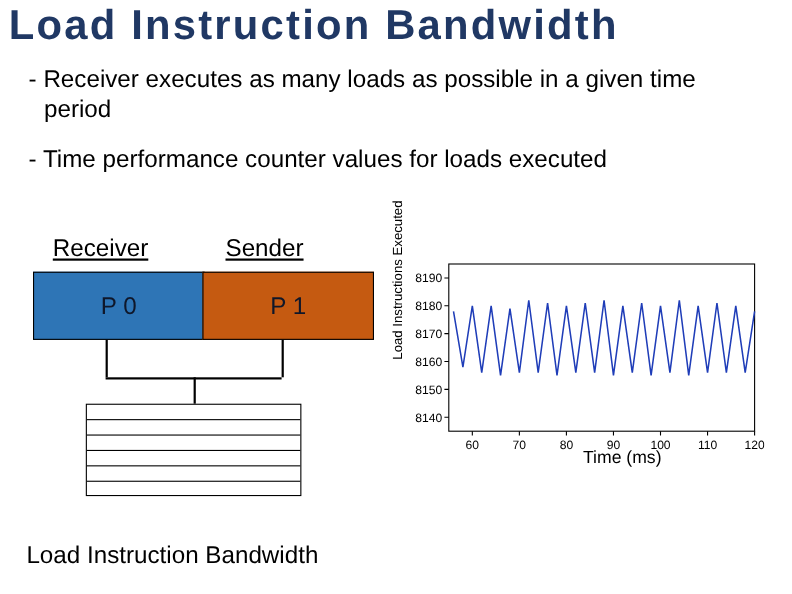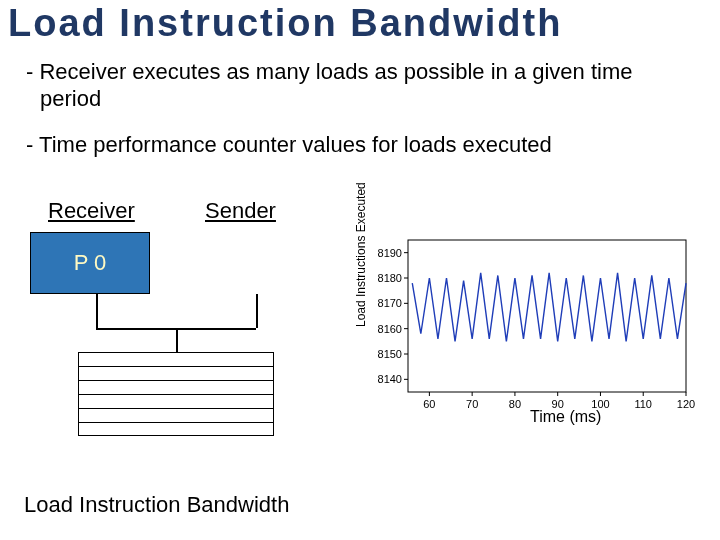--- a/index.html
+++ b/index.html
@@ -33,43 +33,43 @@
   .bullet {
     font-size: 22px;
     line-height: 1.25;
     margin: 6px 0 18px 0;
     text-indent: -14px;
     padding-left: 14px;
   }
   .diagram {
     position: absolute;
     left: 30px;
-    top: 198px;
+    top: 213px;
     width: 310px;
     height: 240px;
   }
   .labels {
     position: absolute;
     top: 0;
     left: 0;
     width: 310px;
     font-size: 22px;
   }
   .label-receiver { position: absolute; left: 18px; top: 0; text-decoration: underline; }
   .label-sender   { position: absolute; left: 175px; top: 0; text-decoration: underline; }
   .p-box {
     position: absolute;
     top: 34px;
-    width: 120px;
+    width: 156px;
     height: 62px;
     display: flex;
     align-items: center;
     justify-content: center;
     font-size: 22px;
-    color: #fef9c3;
+    color: #0f172a;
     box-sizing: border-box;
     border: 1px solid #000;
   }
   .p0 { left: 0;   background: #2e75b6; }
   .p1 { left: 154px; background: #c55a11; }
   .bus-h {
     position: absolute;
     left: 66px;
     top: 130px;
     width: 160px;
@@ -151,20 +151,21 @@
     <div class="bullet">- Receiver executes as many loads as possible in a given time period</div>
     <div class="bullet">- Time performance counter values for loads executed</div>
   </div>
 
   <div class="diagram">
     <div class="labels">
       <div class="label-receiver">Receiver</div>
       <div class="label-sender">Sender</div>
     </div>
     <div class="p-box p0">P 0</div>
+    <div class="p-box p1">P 1</div>
     <div class="bus-v l"></div>
     <div class="bus-v r"></div>
     <div class="bus-h"></div>
     <div class="bus-down"></div>
     <div class="memory">
       <div class="row"></div>
         <div class="row"></div>
         <div class="row"></div>
       <div class="row"></div>
         <div class="row"></div>

